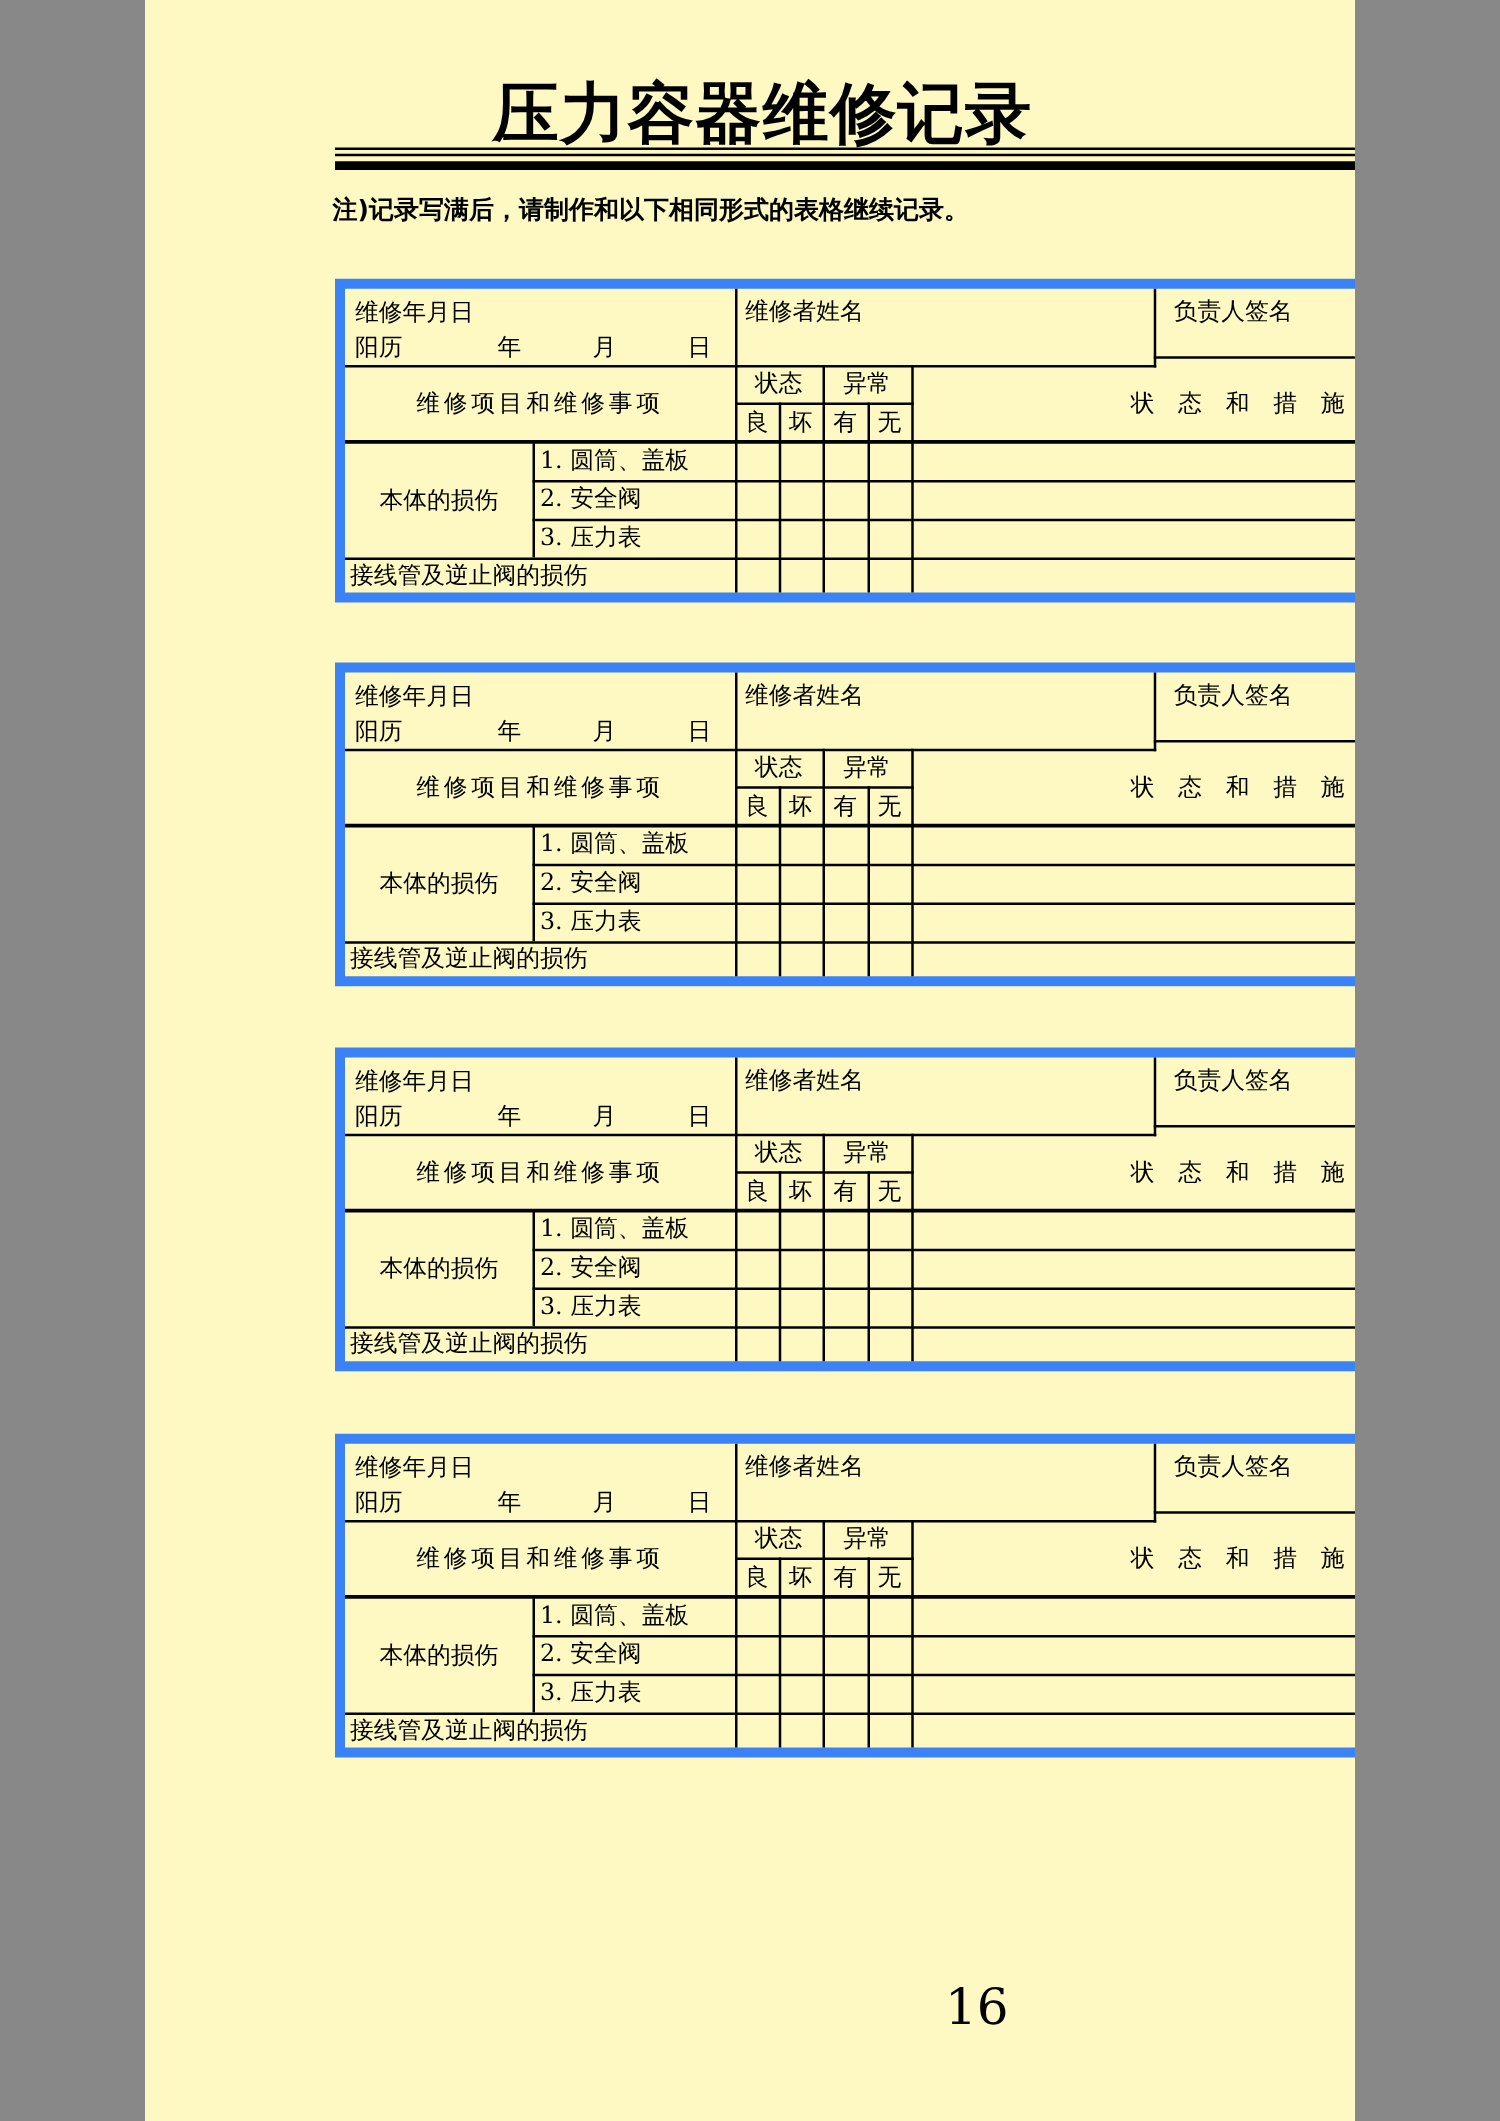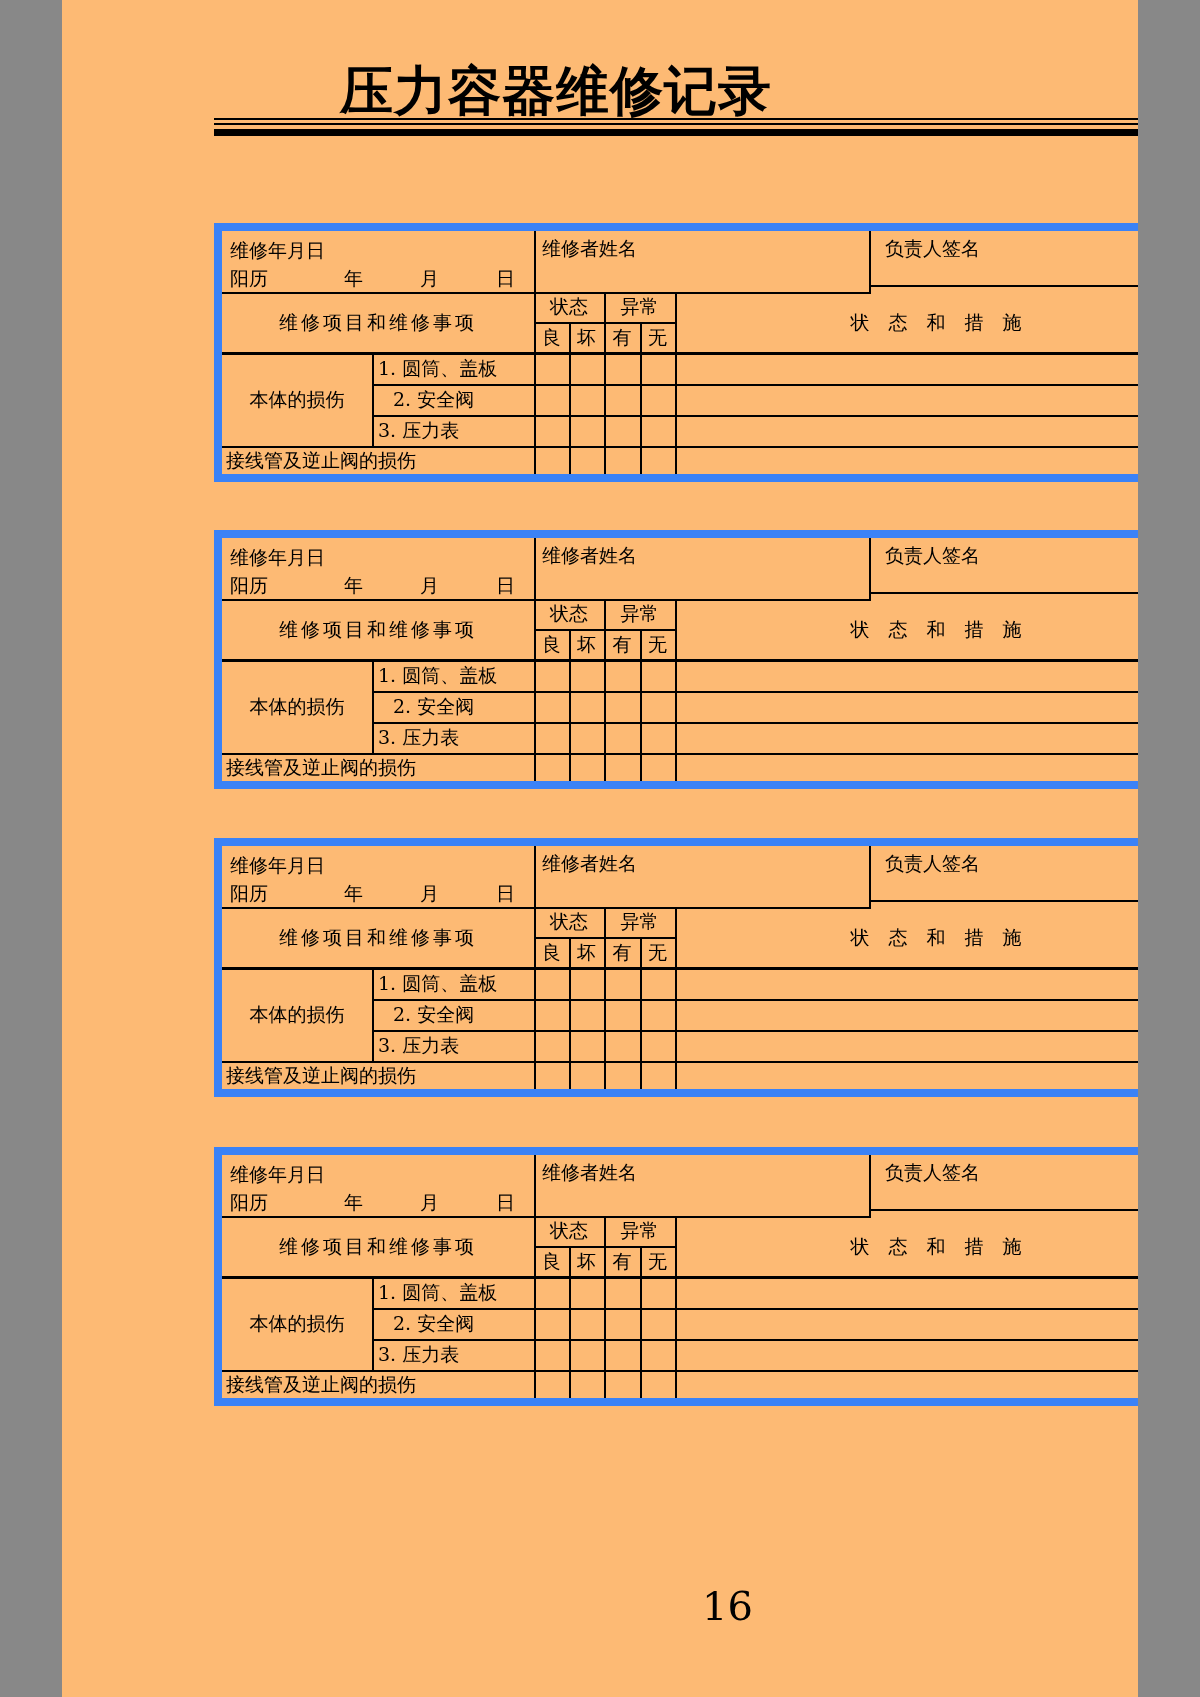--- a/index.html
+++ b/index.html
@@ -1,17 +1,17 @@
 <!DOCTYPE html>
 <html><head>
 <meta charset="utf-8">
 <style>
   html,body{margin:0;padding:0;background:#888;}
   .page{
-    position:relative;width:1076px;height:1697px;background:#fdba74;
+    position:relative;width:968px;height:1697px;background:#fef9c3;
     font-family:"DejaVu Serif", serif;color:#000;overflow:hidden;margin:0 auto;
   }
   .title{
     position:absolute;left:278px;top:56px;margin:0;
     font-size:53px;font-weight:bold;letter-spacing:1px;white-space:nowrap;
   }
   .title-rule{position:absolute;left:152px;top:118px;width:950px;}
   .rule-thin{height:2px;background:#000;}
   .rule-gap3{height:3px;}
   .rule-gap4{height:4px;}
@@ -33,21 +33,21 @@
   .status-cell{left:312px;top:61px;width:70px;height:30px;}
   .abnormal-cell{left:382px;top:61px;width:71px;height:30px;text-align:right;}
   .good-cell{left:312px;top:91px;width:35px;height:31px;}
   .bad-cell{left:347px;top:91px;width:35px;height:31px;}
   .yes-cell{left:382px;top:91px;width:36px;height:31px;}
   .no-cell{left:418px;top:91px;width:35px;height:31px;}
   .measures-cell{left:469px;top:61px;width:490px;height:61px;}
   .group-cell{left:0;top:122px;width:150px;height:93px;}
   .item-cell{left:150px;width:156px;height:31px;line-height:31px;padding-left:6px;}
   .item-1{top:122px;}
-  .item-2{top:153px;margin-left:15px;}
+  .item-2{top:153px;}
   .item-3{top:184px;}
   .lastrow-cell{left:0;top:215px;width:308px;height:28px;line-height:28px;padding-left:4px;}
   .ln{position:absolute;background:#000;display:block;}
   .pageno{
     position:absolute;left:640px;top:1583px;font-size:40px;
     font-family:"DejaVu Serif", serif;
   }
   .footer{
     position:absolute;left:0;top:1639px;width:1160px;text-align:center;
     font-size:23px;color:#1f1f1f;font-family:"DejaVu Sans", sans-serif;
@@ -58,20 +58,21 @@
 
 <div class="page">
   <h1 class="title">压力容器维修记录</h1>
   <div class="title-rule">
     <div class="rule-thin"></div>
     <div class="rule-gap3"></div>
     <div class="rule-thin"></div>
     <div class="rule-gap4"></div>
     <div class="rule-thick"></div>
   </div>
+  <div class="note">注)记录写满后，请制作和以下相同形式的表格继续记录。</div>
   <div class="mtable" style="top: 223px;">
 
     <div class="cell date-cell">
       <div>维修年月日</div>
       <div>阳历　　　　年　　　月　　　日</div>
     </div>
     <div class="cell repairer-cell">
       <span>维修者姓名</span>
     </div>
     <div class="cell signer-cell">

